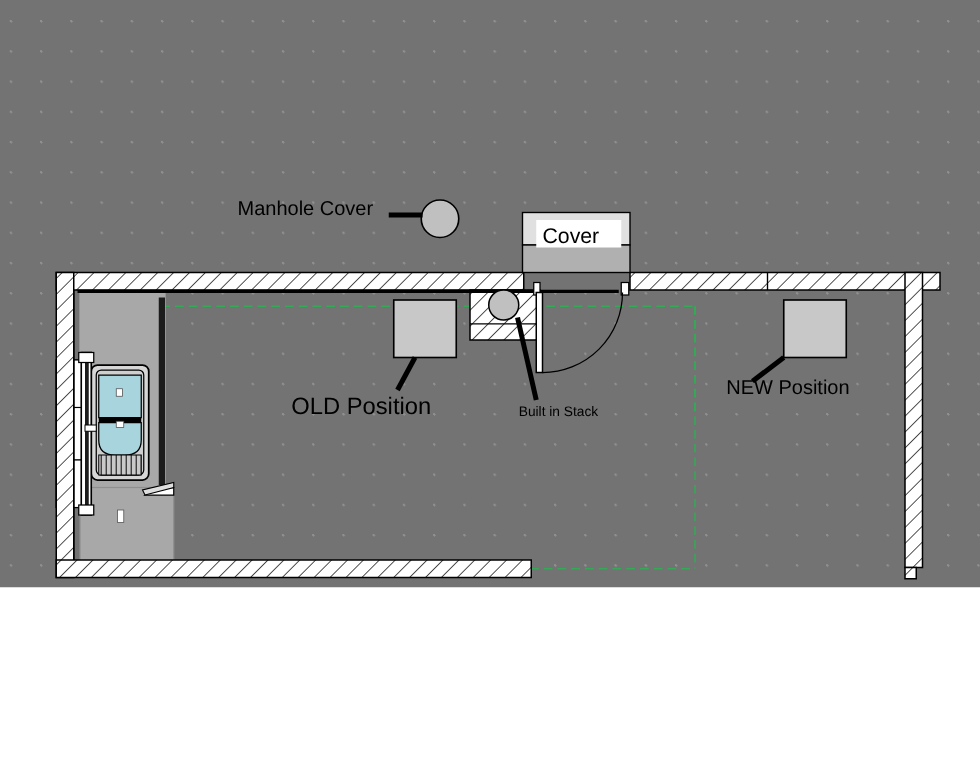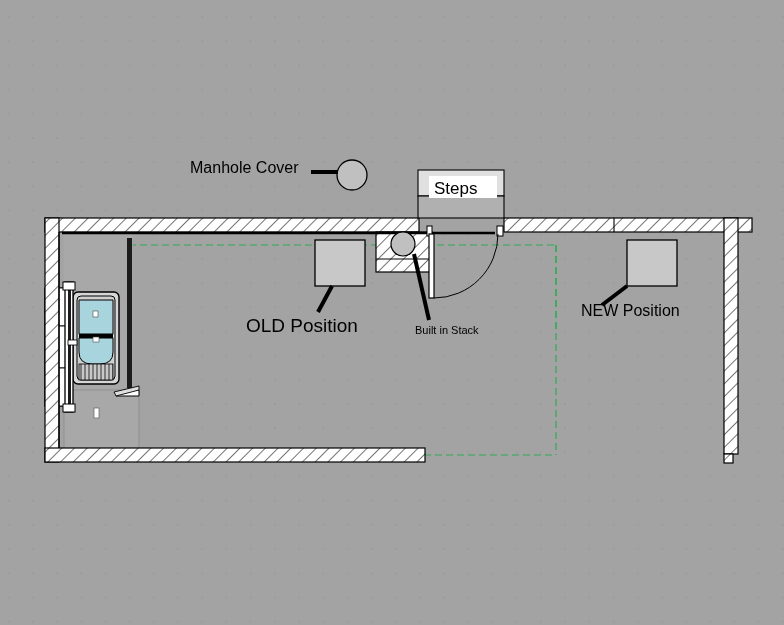--- a/index.html
+++ b/index.html
@@ -7,22 +7,22 @@
     margin: 0;
     padding: 0;
     background: #ffffff;
   }
   body {
     font-family: "Liberation Sans", sans-serif;
   }
   #canvas {
     position: relative;
     width: 784px;
-    height: 625px;
-    background-color: #a3a3a3;
+    height: 470px;
+    background-color: #737373;
     overflow: hidden;
   }
   
   #grid {
     position: absolute;
     left: 0; top: 0;
     width: 784px;
     height: 625px;
     background-image:
       radial-gradient(circle at 1px 1px, #9a9a9a 0.9px, transparent 1.1px);
@@ -37,21 +37,21 @@
   }
   .lbl {
     position: absolute;
     white-space: nowrap;
     color: #000000;
     font-family: "Liberation Sans", sans-serif;
     line-height: 1;
   }
   .lbl-manhole { left: 190px; top: 160px; font-size: 16px; }
   .lbl-steps   { left: 434px; top: 180px; font-size: 17px; }
-  .lbl-old     { left: 246px; top: 316px; font-size: 19px; }
+  .lbl-old     { left: 233px; top: 316px; font-size: 19px; }
   .lbl-stack   { left: 415px; top: 325px; font-size: 11px; }
   .lbl-new     { left: 581px; top: 303px; font-size: 16px; }
   .steps-textbox {
     position: absolute;
     left: 429px;
     top: 176px;
     width: 68px;
     height: 22px;
     background: #ffffff;
   }
@@ -178,21 +178,21 @@
       <line x1="332" y1="286" x2="318" y2="312" stroke-width="4"></line>
       <line x1="414" y1="254" x2="429" y2="320" stroke-width="4"></line>
       <line x1="627" y1="286" x2="602" y2="305" stroke-width="4"></line>
     </g>
   </svg>
 
   <div class="steps-textbox"></div>
 
   <div class="lbl lbl-manhole">Manhole Cover</div>
 
-  <div class="lbl lbl-steps">Steps</div>
+  <div class="lbl lbl-steps">Cover</div>
 
   <div class="lbl lbl-old">OLD Position</div>
 
   <div class="lbl lbl-stack">Built in Stack</div>
 
   <div class="lbl lbl-new">NEW Position</div>
 
 </div>
 
 </body></html>

